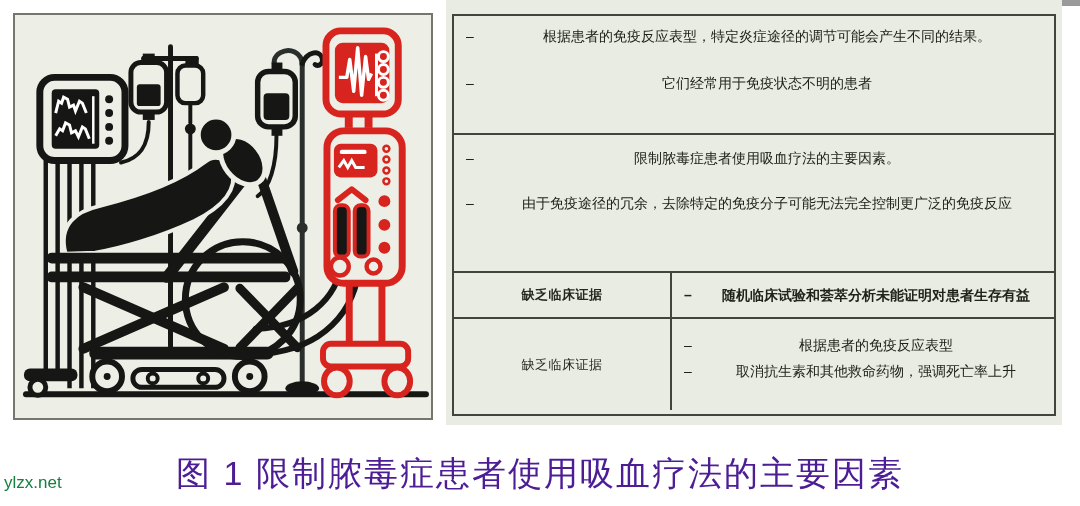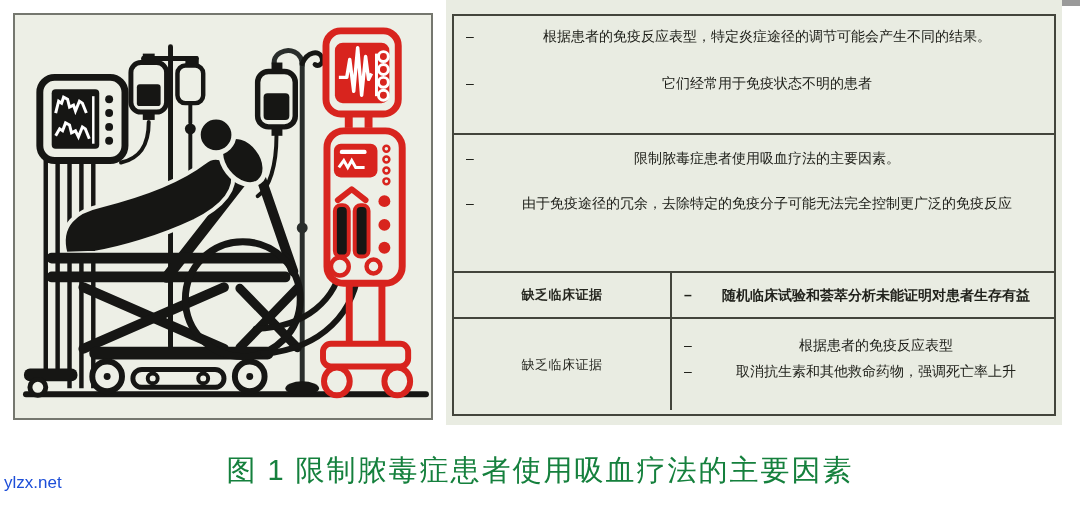--- a/index.html
+++ b/index.html
@@ -46,25 +46,25 @@
   .r2 .t-points-cell { justify-content:flex-start; padding-top:13px; gap:24px; }
   .r3 .t-points-cell { justify-content:center; }
   .r4 .t-points-cell { justify-content:flex-start; padding-top:16px; gap:5px; }
   .point { display:flex; }
   .dash { flex:0 0 28px; }
   .point-text { flex:1 1 auto;text-align:center; }
 
   
   .figure-caption {
     position:absolute; left:0; right:0; top:451px;
-    text-align:center; font-size:29px; color:#15803d; letter-spacing:2px;
+    text-align:center; font-size:34px; color:#4c1d95; letter-spacing:2px;
   }
   .site-watermark {
     position:absolute; left:4px; top:473px;
-    font-size:17px; color:#1d4ed8;
+    font-size:17px; color:#15803d;
   }
   .corner-artifact {
     position:absolute; right:0; top:0; width:18px; height:6px; background:#9a9a9a;
   }
 </style>
 </head>
 <body>
 
 <div class="canvas">
 

